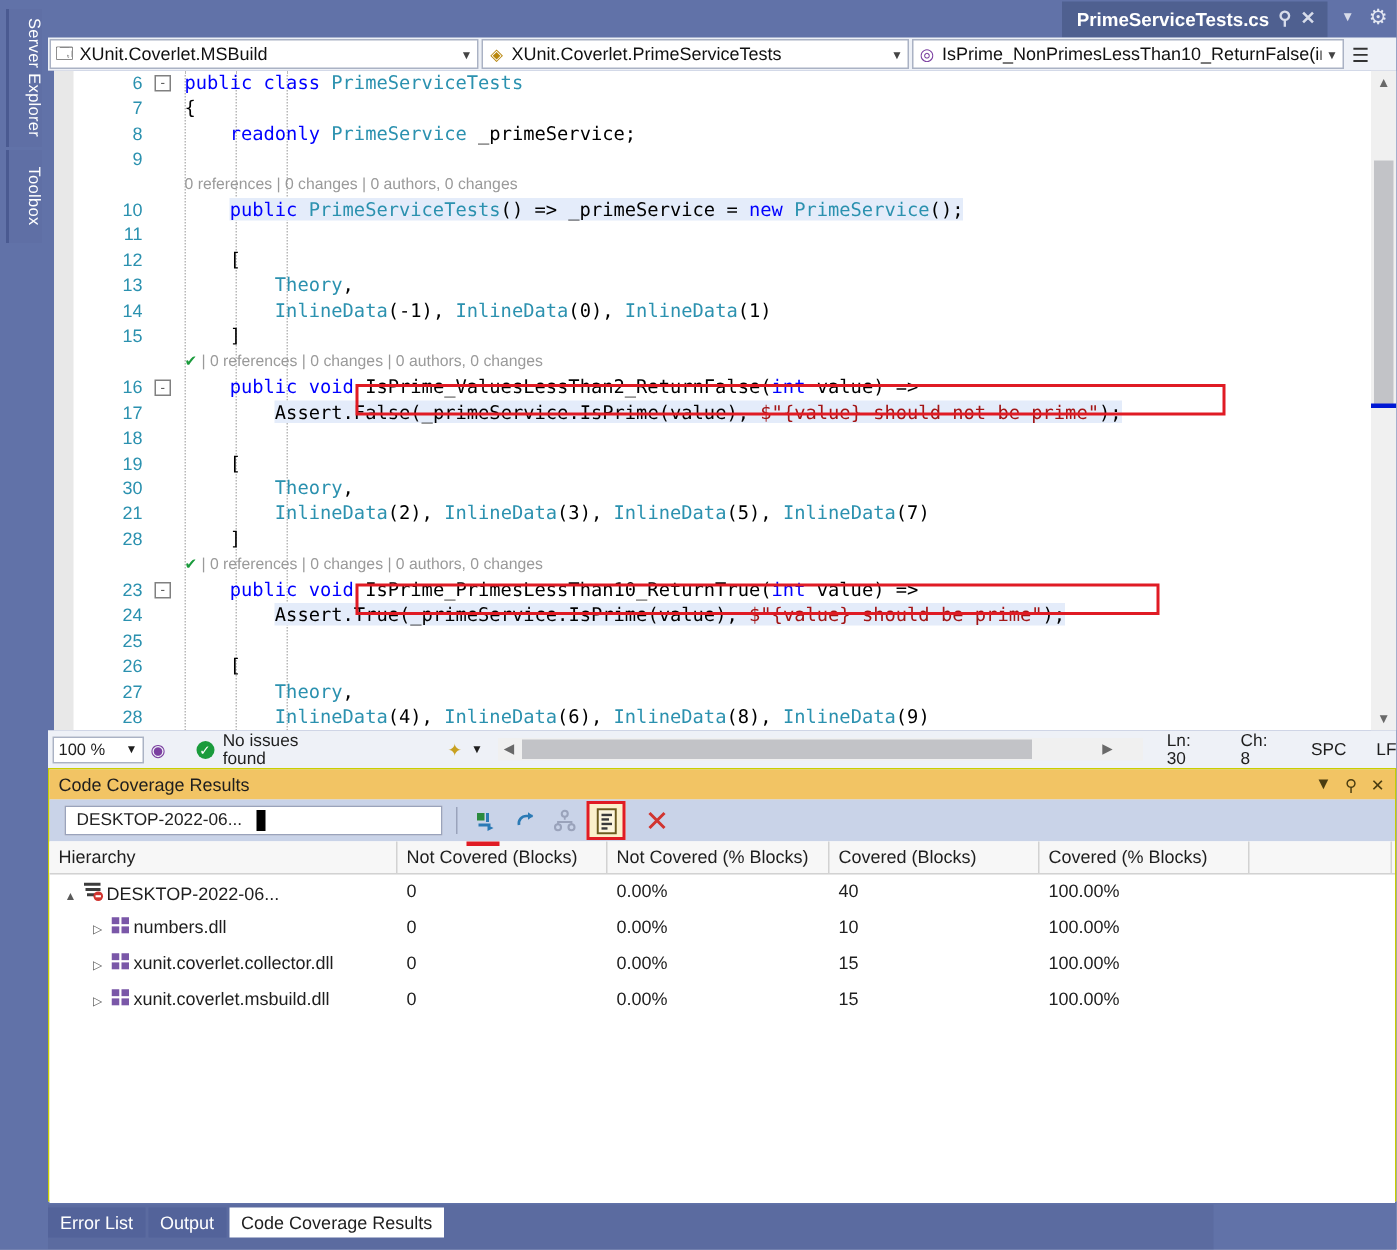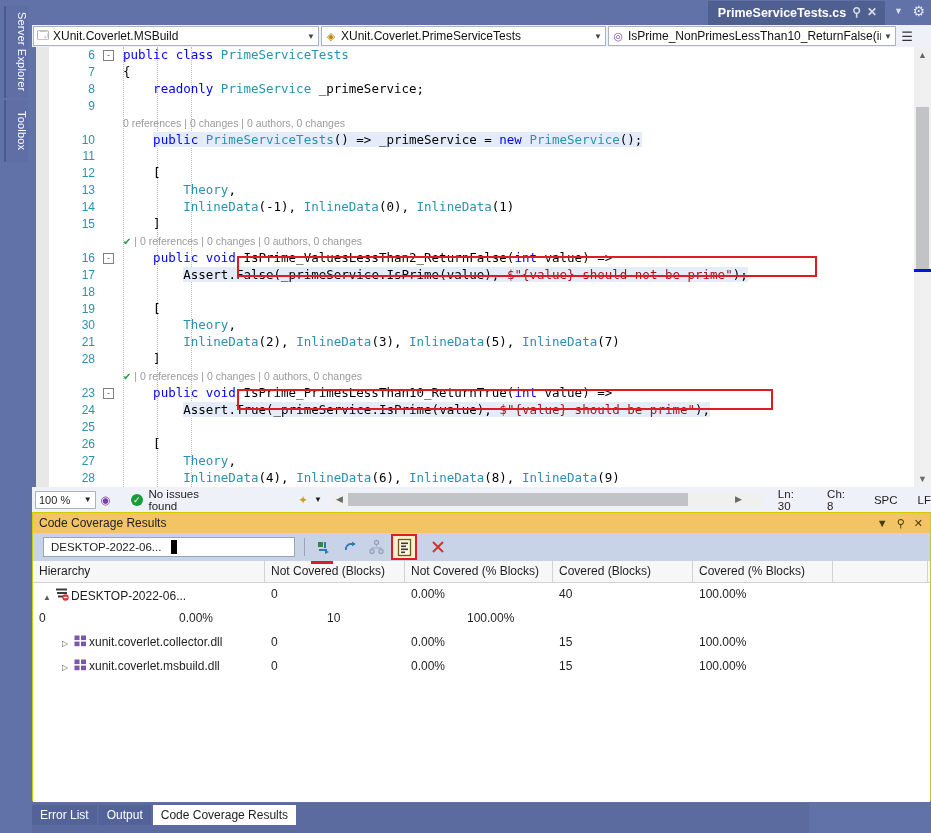--- a/index.html
+++ b/index.html
@@ -437,20 +437,26 @@
                   <circle cx="10.5" cy="10.5" r="3.2" fill="#d1342f"></circle>
                   <rect x="8.7" y="9.8" width="3.6" height="1.4" fill="#fff"></rect>
                 </svg></span><span>DESKTOP-2022-06...</span></div>
             <div class="gc c1">0</div>
             <div class="gc c2">0.00%</div>
             <div class="gc c3">40</div>
             <div class="gc c4">100.00%</div>
             <div class="gc c5"></div>
           </div>
           <div class="grid-row">
+            <div class="gc c0" style="padding-left:26px;"><span class="tri">▷</span><span class="node-ico"><svg width="13" height="12" viewBox="0 0 13 12">
+                  <rect x="0.5" y="0.5" width="5" height="4.6" fill="#7a57a8"></rect>
+                  <rect x="7" y="0.5" width="5" height="4.6" fill="#7a57a8"></rect>
+                  <rect x="0.5" y="6.6" width="5" height="4.6" fill="#7a57a8"></rect>
+                  <rect x="7" y="6.6" width="5" height="4.6" fill="#7a57a8"></rect>
+                </svg></span><span>numbers.dll</span></div>
             <div class="gc c1">0</div>
             <div class="gc c2">0.00%</div>
             <div class="gc c3">10</div>
             <div class="gc c4">100.00%</div>
             <div class="gc c5"></div>
           </div>
           <div class="grid-row">
             <div class="gc c0" style="padding-left:26px;"><span class="tri">▷</span><span class="node-ico"><svg width="13" height="12" viewBox="0 0 13 12">
                   <rect x="0.5" y="0.5" width="5" height="4.6" fill="#7a57a8"></rect>
                   <rect x="7" y="0.5" width="5" height="4.6" fill="#7a57a8"></rect>

